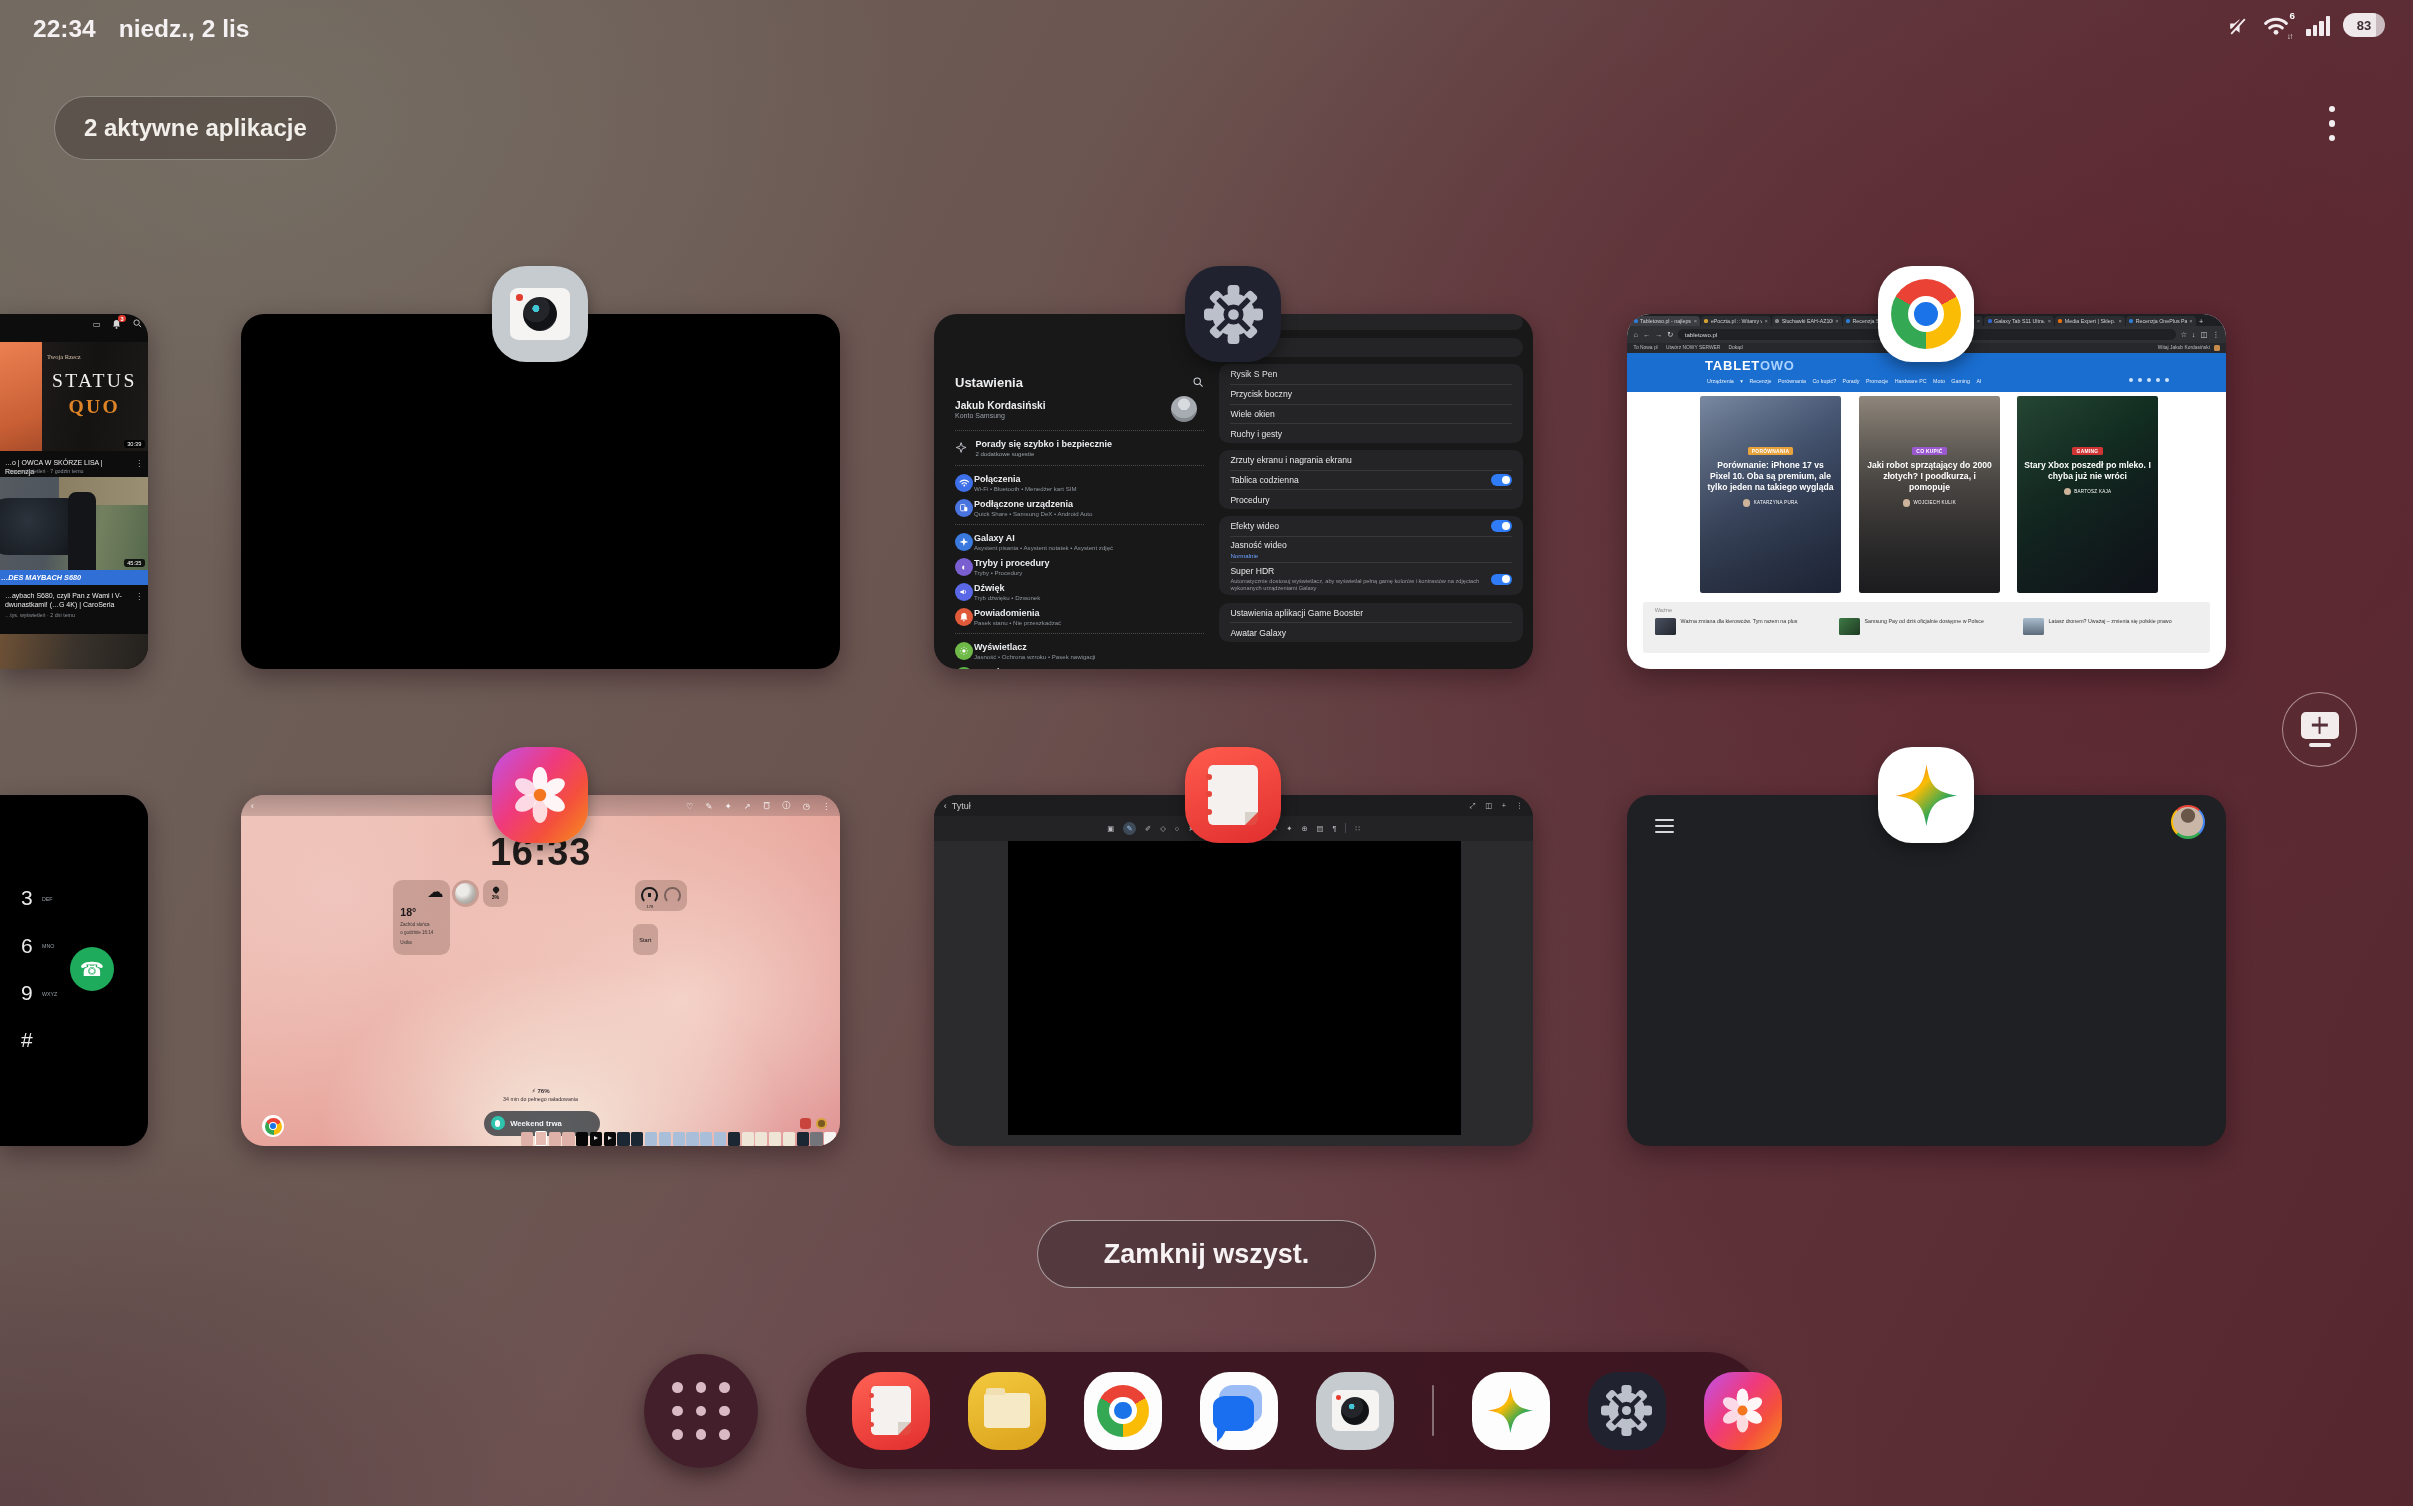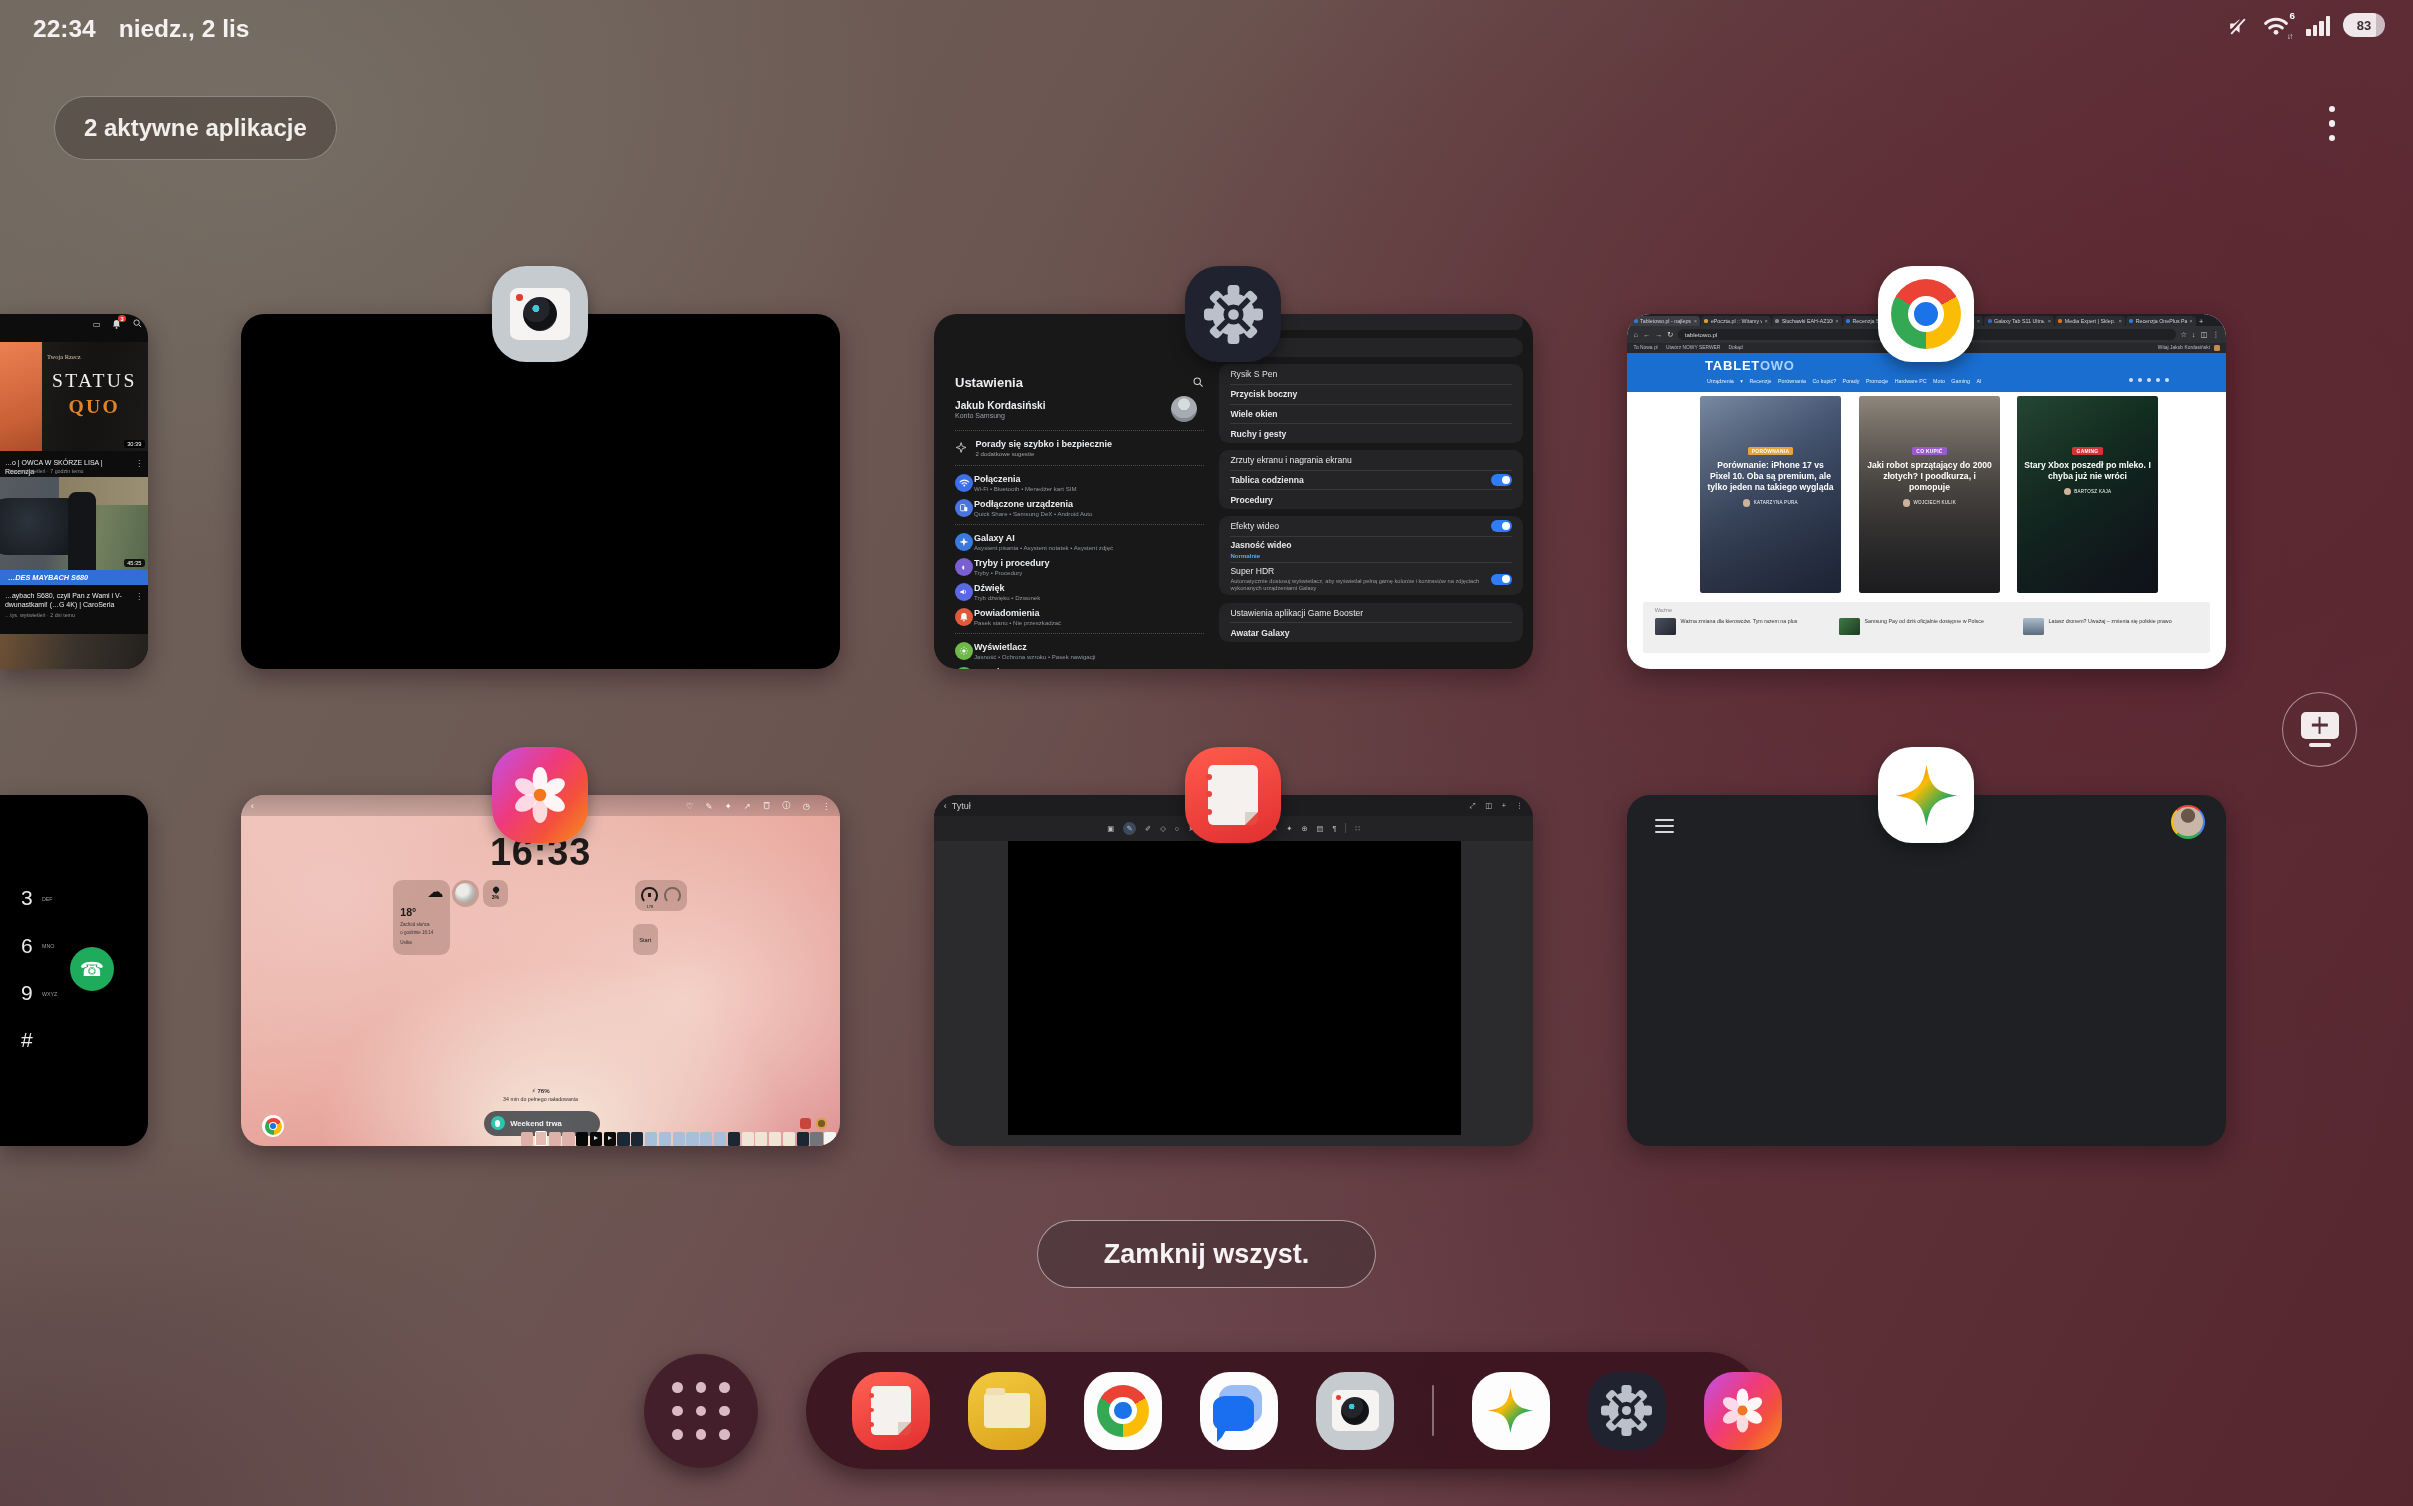--- a/index.html
+++ b/index.html
@@ -45,21 +45,21 @@
   .dur{position:absolute;background:rgba(0,0,0,.82);color:#fff;font-size:5.7px;padding:0.8px 3.3px;border-radius:2.4px;}
   .yt-t{position:absolute;left:4.9px;right:18px;font-size:7px;line-height:1.3;color:#ececec;}
   .yt-m{position:absolute;left:4.9px;right:18px;font-size:5.3px;color:#8d9298;}
   .yt-k{position:absolute;right:4.9px;color:#aeb2b6;font-size:8.2px;}
   .yt-th2{position:absolute;left:0;top:163px;width:100%;height:108px;
     background:linear-gradient(100deg,#565a61 0%,#4e555c 35%,#73805f 65%,#55684c 100%);}
   .yt-house{position:absolute;left:40%;top:0;right:0;height:28px;background:linear-gradient(90deg,#8a7f63,#9a8f72);}
   .yt-car{position:absolute;left:-8.2px;top:21px;width:90px;height:57px;border-radius:16.3px/11.4px;background:radial-gradient(circle at 40% 40%,#2c333c,#171b21 75%);}
   .yt-man{position:absolute;left:68px;top:14.7px;width:28px;height:85px;border-radius:8.2px 8.2px 0 0;background:#141519;}
   .yt-banner{position:absolute;left:0;bottom:0;width:100%;height:14.7px;background:#2f6fd6;color:#fff;display:flex;align-items:center;
-    font-size:7.3px;font-weight:700;font-style:italic;padding-left:8px;white-space:nowrap;}
+    font-size:7.3px;font-weight:700;font-style:italic;padding-left:1px;white-space:nowrap;}
   .yt-th3{position:absolute;left:0;top:320px;width:100%;height:35px;background:linear-gradient(100deg,#6e5136 0%,#3a332c 50%,#23201d 100%);}
   
   .c-cam{left:241px;top:314px;width:599px;height:355px;background:#000;}
   
   .c-set{left:934px;top:314px;width:599px;height:355px;background:#181819;color:#eceef0;}
   .set-left{position:absolute;left:0;top:0;width:281px;height:100%;padding:9.8px 11.4px 0 21px;margin-top:48px;}
   .set-h{display:flex;justify-content:space-between;align-items:center;height:21px;}
   .set-title{font-size:13px;font-weight:700;}
   .set-prof{display:flex;align-items:center;height:33px;position:relative;}
   .set-pname{font-size:10.2px;font-weight:700;}
@@ -70,21 +70,21 @@
   .sugg{display:flex;align-items:center;gap:8.2px;height:26px;}
   .sugg-t{font-size:9px;font-weight:700;}
   .sugg-s{font-size:6.1px;color:#9aa0a8;margin-top:1.6px;}
   .sitem{display:flex;align-items:center;gap:1px;height:25px;}
   .sic{width:18px;height:18px;border-radius:50%;flex:0 0 auto;display:flex;align-items:center;justify-content:center;color:#fff;font-size:9px;}
   .sit{font-size:9px;font-weight:600;line-height:1.15;}
   .sis{font-size:6.1px;color:#8f959c;margin-top:0.8px;}
   .set-right{position:absolute;left:285px;top:0;right:9.8px;height:100%;display:flex;flex-direction:column;gap:7.3px;padding-top:0;}
   .rbox{background:#242426;border-radius:9.8px;padding:0 11.4px;flex:0 0 auto;}
   .rrow{display:flex;align-items:center;justify-content:space-between;height:19.6px;font-size:8.6px;color:#e8e8ea;}
-  .rrow+.rrow,.rrow+.rcol,.rcol+.rrow{border-top:0.8px solid #38383b;font-weight:bold;}
+  .rrow+.rrow,.rrow+.rcol,.rcol+.rrow{border-top:0.8px solid #38383b;}
   .rcol{padding:3.3px 0;border-top:0.8px solid #38383b;}
   .rcol .v{font-size:8.6px;color:#e8e8ea;}
   .rcol .sub{font-size:5.7px;color:#9a9aa0;margin-top:1.6px;line-height:1.25;}
   .rcol .link{font-size:6.1px;color:#6aa0ff;margin-top:1.6px;}
   .tog{width:21px;height:11.4px;border-radius:6.5px;background:#2f7cf6;position:relative;flex:0 0 auto;}
   .tog::after{content:'';position:absolute;right:1.6px;top:1.6px;width:8.2px;height:8.2px;border-radius:50%;background:#fff;}
   .rcol-flex{display:flex;align-items:center;justify-content:space-between;gap:6.5px;}
   
   .c-chr{left:1627px;top:314px;width:599px;height:355px;background:#fff;}
   .chr-tabs{position:absolute;left:0;top:0;width:100%;height:12.2px;background:#1d1f23;display:flex;align-items:flex-end;padding:0 3.3px;gap:0.8px;}

